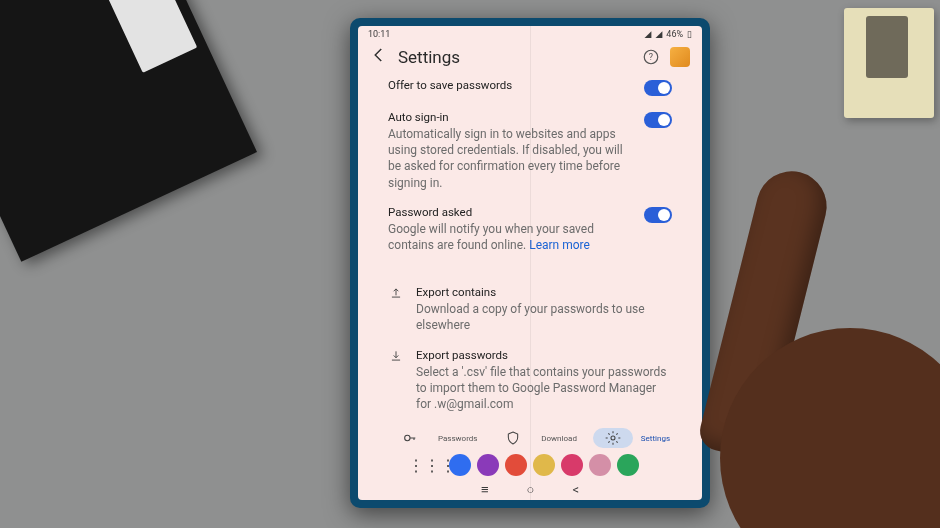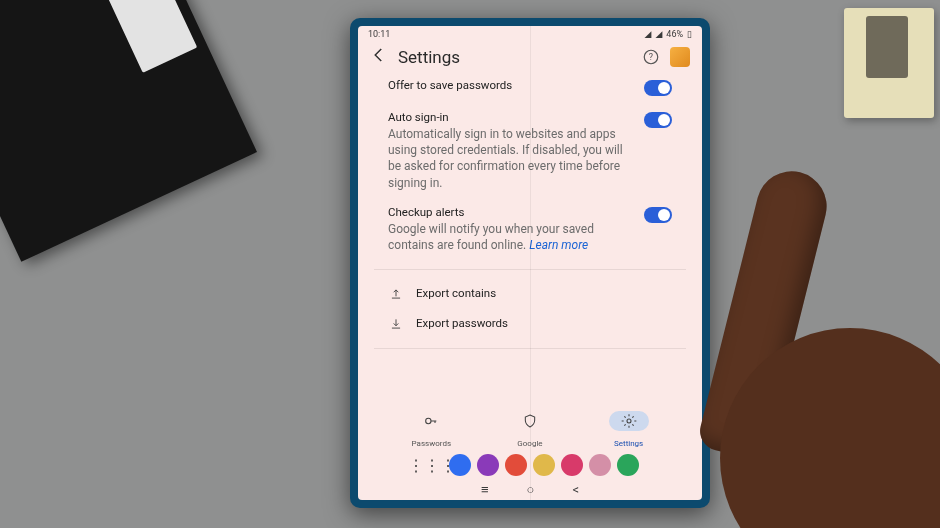--- a/index.html
+++ b/index.html
@@ -93,21 +93,21 @@
     color: #3b3b3b;
     padding: 0 30px;
     display: flex;
     flex-direction: column;
     gap: 14px;
   }
   .row { display: flex; gap: 12px; align-items: flex-start; }
   .row-main { flex: 1; }
   .row-title { font-size: 11.5px; color: #222; margin-bottom: 2px; }
   .row-sub { font-size: 12px; color: #6c6c6c; line-height: 1.35; }
-  .link { color: #1a63d4; font-style: italic; }
+  .link { color: #1a63d4; }
 
   .toggle {
     margin-top: 2px;
     width: 28px; height: 16px;
     border-radius: 10px;
     background: #2a5fd8;
     position: relative;
     flex: 0 0 28px;
   }
   .toggle::after {
@@ -122,21 +122,21 @@
   .icon-slot svg { width: 14px; height: 14px; stroke: #444; fill: none; stroke-width: 1.6; }
 
   .divider { height: 1px; background: rgba(0,0,0,.08); margin: 2px -14px; }
 
   .bottom-tabs {
     display: flex;
     padding: 6px 28px 2px;
     gap: 8px;
     justify-content: space-around;
   }
-  .tab { display: flex; flex-direction: column; align-items: center; gap: 8px; font-size: 8px; color: #555; }
+  .tab { display: flex; align-items: center; gap: 8px; font-size: 8px; color: #555; }
   .tab svg { width: 16px; height: 16px; stroke: #444; fill: none; stroke-width: 1.6; }
   .tab.active { color: #1a4fb0; }
   .tab.active .pill { background: #cdd9ee; }
   .pill { padding: 2px 12px; border-radius: 12px; display: flex; }
 
   .dock {
     display: flex;
     gap: 6px;
     padding: 4px 10px 4px;
     align-items: center;
@@ -245,50 +245,52 @@
       <div class="row">
         <div class="row-main">
           <div class="row-title">Auto sign-in</div>
           <div class="row-sub">Automatically sign in to websites and apps using stored credentials. If disabled, you will be asked for confirmation every time before signing in.</div>
         </div>
         <div class="toggle"></div>
       </div>
 
       <div class="row">
         <div class="row-main">
-          <div class="row-title">Checkup alerts</div>
+          <div class="row-title">Password asked</div>
           <div class="row-sub">
             <span>Google will notify you when your saved contains are found online.</span>
             <span class="link">Learn more</span>
           </div>
         </div>
         <div class="toggle"></div>
       </div>
 
       <div class="divider"></div>
 
       <div class="row">
         <div class="icon-slot">
           <svg viewBox="0 0 24 24">
               <path d="M12 16V5M12 5l-4 4M12 5l4 4M5 19h14"></path>
             </svg>
         </div>
         <div class="row-main">
           <div class="row-title">Export contains</div>
+          <div class="row-sub">Download a copy of your passwords to use elsewhere</div>
         </div>
       </div>
 
       <div class="row">
         <div class="icon-slot">
           <svg viewBox="0 0 24 24">
               <path d="M12 4v11M12 15l-4-4M12 15l4-4M5 19h14"></path>
             </svg>
         </div>
         <div class="row-main">
           <div class="row-title">Export passwords</div>
+          <div class="row-sub">Select a '.csv' file that contains your passwords to import them to Google Password Manager for                     .w@gmail.com</div>
         </div>
       </div>
 
       <div class="divider"></div>
 
 
     </div>
 
     <div class="bottom-tabs">
       <div class="tab">
@@ -299,21 +301,21 @@
             </svg>
           </span>
         <span>Passwords</span>
       </div>
       <div class="tab">
         <span class="pill">
             <svg viewBox="0 0 24 24">
               <path d="M12 3l7 3v5c0 5-3 8-7 10-4-2-7-5-7-10V6z"></path>
             </svg>
           </span>
-        <span>Google</span>
+        <span>Download</span>
       </div>
       <div class="tab active">
         <span class="pill">
             <svg viewBox="0 0 24 24">
               <circle cx="12" cy="12" r="3"></circle>
               <path d="M12 2v3M12 19v3M4 12H1M23 12h-3M5 5l2 2M17 17l2 2M5 19l2-2M17 7l2-2"></path>
             </svg>
           </span>
         <span>Settings</span>
       </div>

